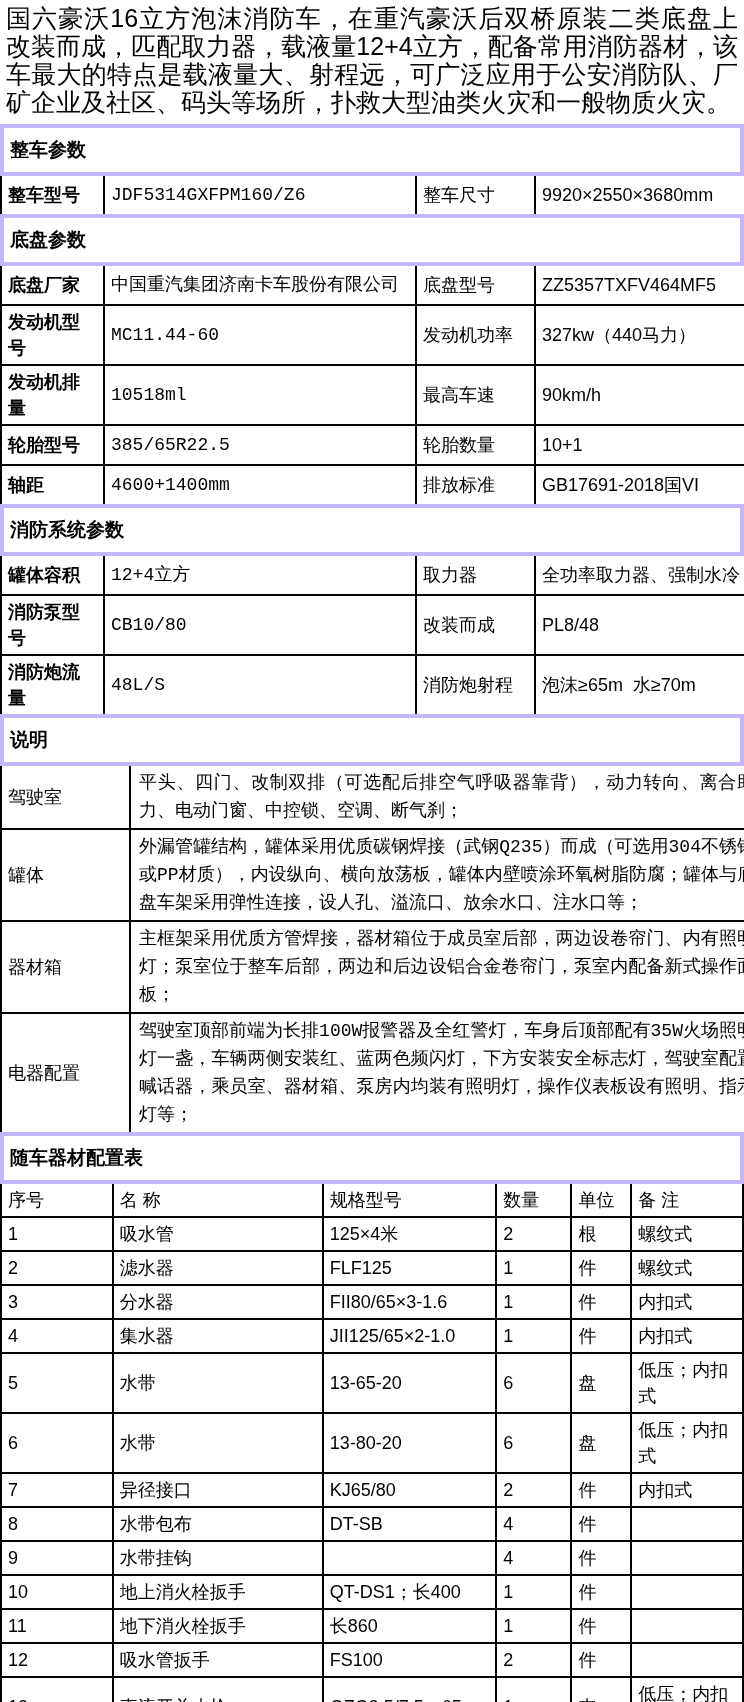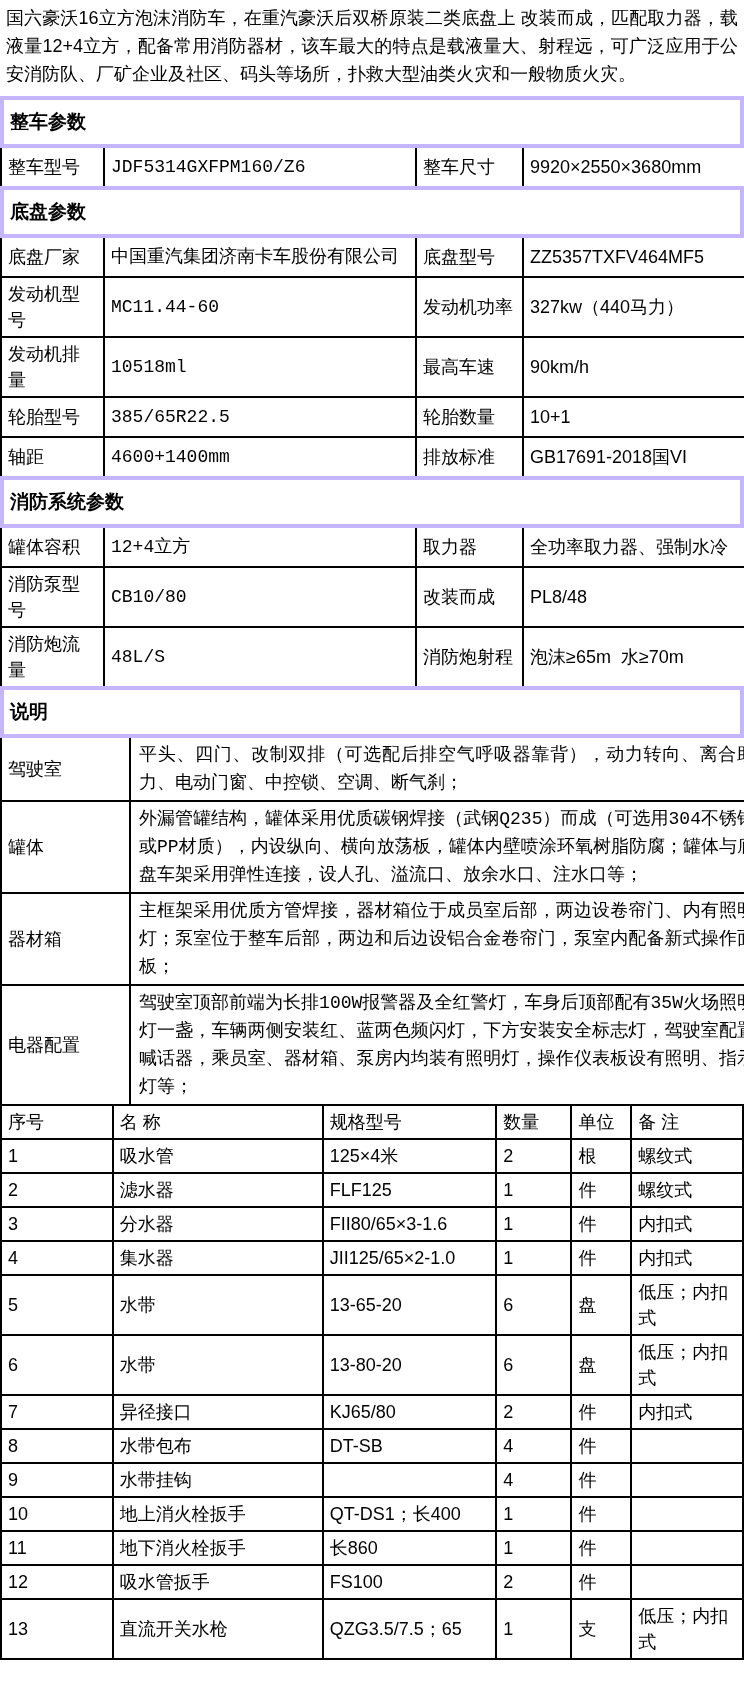--- a/index.html
+++ b/index.html
@@ -7,21 +7,21 @@
   body {
     font-family: "Liberation Sans", "DejaVu Sans", sans-serif;
     color: #000000;
     -webkit-font-smoothing: antialiased;
   }
   .page {
     width: 744px;
     background: #ffffff;
   }
   .intro {
-    font-size: 18px;
+    font-size: 25px;
     line-height: 28px;
     padding: 4px 6px 10px 6px;
     text-align: justify;
     white-space: normal;
   }
   .section-title {
     border: 4px solid #c4b5fd;
     font-size: 19px;
     font-weight: 700;
     padding: 9px 6px;
@@ -44,23 +44,23 @@
     font-weight: 400;
     text-align: left;
     vertical-align: middle;
     padding: 3px 6px;
     white-space: pre-wrap;
     overflow: hidden;
     line-height: 26px;
   }
   
   .param-tbl td { height: 40px; }
-  .param-tbl .c1 { width: 103px; }
+  .param-tbl .c1 { width: 103px; font-weight: bold; }
   .param-tbl .c2 { width: 312px; font-family: Liberation Mono, monospace; }
-  .param-tbl .c3 { width: 107px; margin-top: 44px; }
+  .param-tbl .c3 { width: 119px; margin-top: 44px; }
   .param-tbl .c4 { width: 222px; }
   
   .notes-tbl .c1 { width: 129px; }
   .notes-tbl .c2 { width: 634px; }
   .notes-tbl td.c2 { line-height: 28px; padding: 3px 8px; text-align: justify; font-family: Liberation Mono, monospace; }
   
   .equip-tbl td, .equip-tbl th { font-size: 17px; height: 31px; padding: 2px 7px; line-height: 22px; }
   .equip-tbl th { font-weight: 700; }
   .equip-tbl .c1 { width: 110px; }
   .equip-tbl .c2 { width: 207px; }
@@ -178,20 +178,21 @@
           <td class="c2">主框架采用优质方管焊接，器材箱位于成员室后部，两边设卷帘门、内有照明灯；泵室位于整车后部，两边和后边设铝合金卷帘门，泵室内配备新式操作面板；</td>
         </tr>
 
         <tr>
           <td class="c1">电器配置</td>
           <td class="c2">驾驶室顶部前端为长排100W报警器及全红警灯，车身后顶部配有35W火场照明灯一盏，车辆两侧安装红、蓝两色频闪灯，下方安装安全标志灯，驾驶室配置喊话器，乘员室、器材箱、泵房内均装有照明灯，操作仪表板设有照明、指示灯等；</td>
         </tr>
       </tbody>
   </table>
 
+  <div class="section-title">随车器材配置表</div>
   <table class="tbl equip-tbl">
     <tbody>
       <tr>
         <th class="c1">序号</th>
         <th class="c2">名 称</th>
         <th class="c3">规格型号</th>
         <th class="c4">数量</th>
         <th class="c5">单位</th>
         <th class="c6">备 注</th>
       </tr>

